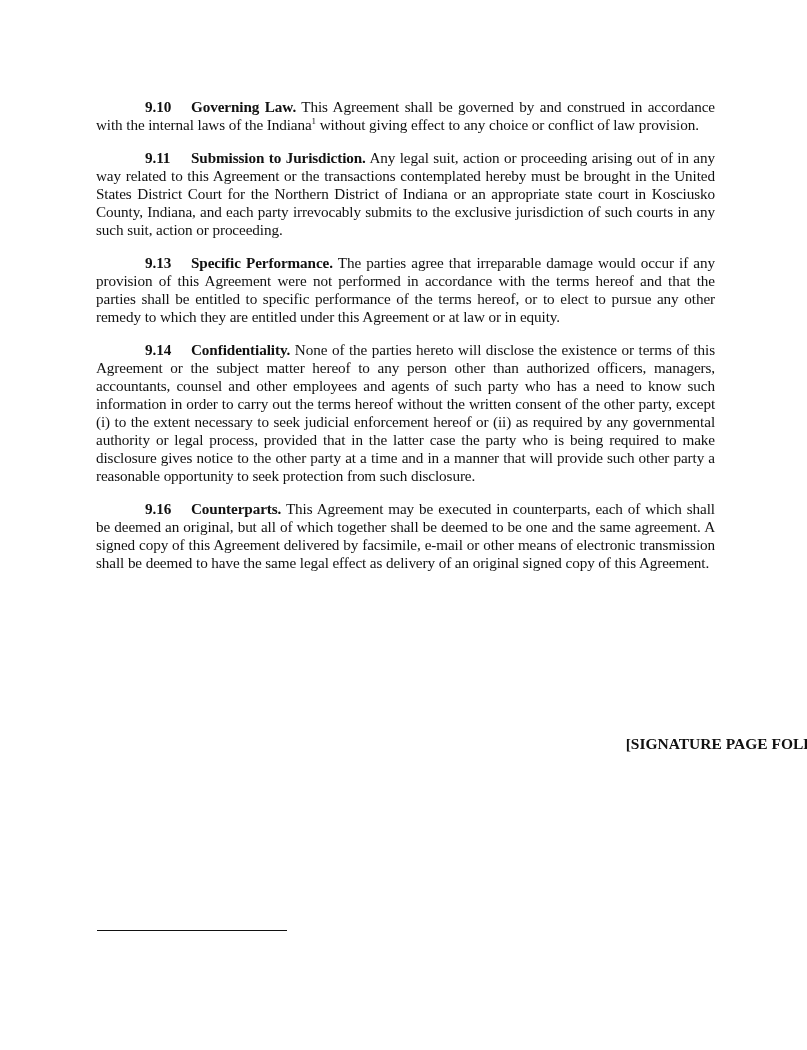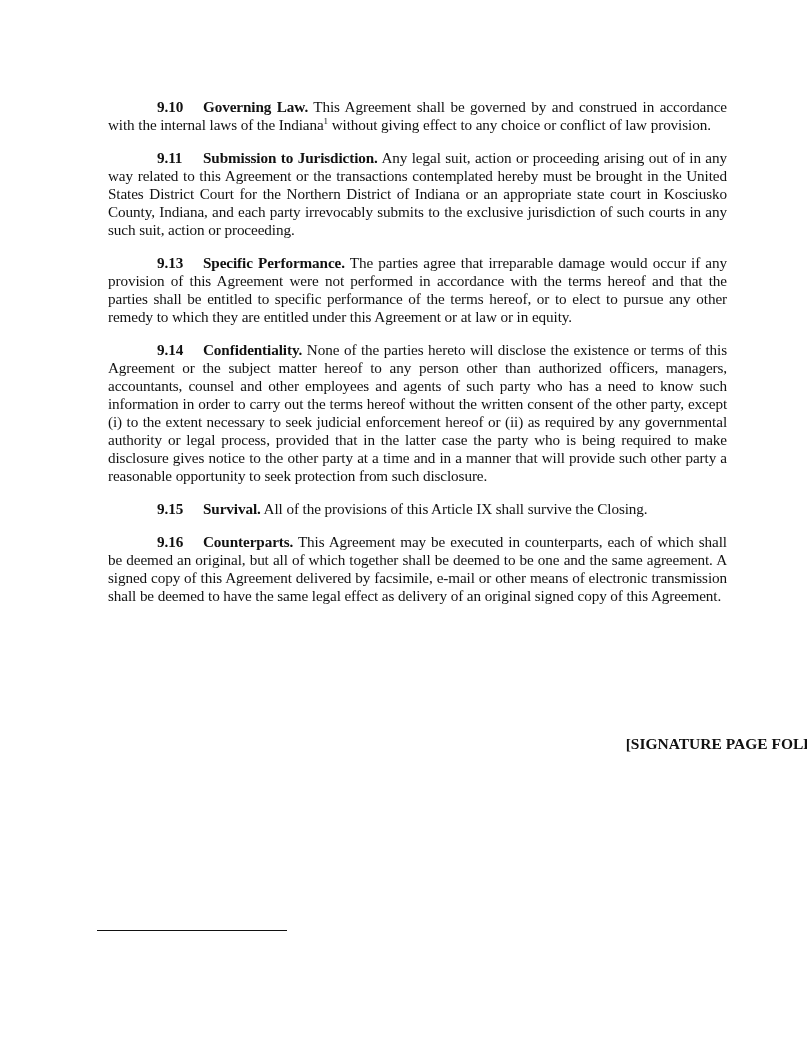--- a/index.html
+++ b/index.html
@@ -10,21 +10,21 @@
     body {
       width: 807px;
       height: 1050px;
       position: relative;
       overflow: hidden;
       font-family: "Liberation Serif", "DejaVu Serif", serif;
       color: #111111;
     }
     .page {
       position: absolute;
-      left: 108px;
+      left: 96px;
       top: 98px;
       width: 619px;
     }
     .section {
       font-size: 15.2px;
       line-height: 18px;
       text-align: justify;
       text-indent: 49px;
       margin: 0 0 15px 0;
       letter-spacing: -0.1px;
@@ -70,21 +70,20 @@
 
   <p class="section"><span class="sec-num">9.10</span><span class="sec-title"><span>Governing Law</span><span>.</span></span><span> This Agreement shall be governed by and construed in accordance with the internal laws of the Indiana</span><sup>1</sup><span> without giving effect to any choice or conflict of law provision.</span></p>
 
   <p class="section"><span class="sec-num">9.11</span><span class="sec-title"><span>Submission to Jurisdiction</span><span>.</span></span><span> Any legal suit, action or proceeding arising out of in any way related to this Agreement or the transactions contemplated hereby must be brought in the United States District Court for the Northern District of Indiana or an appropriate state court in Kosciusko County, Indiana, and each party irrevocably submits to the exclusive jurisdiction of such courts in any such suit, action or proceeding.</span></p>
 
 
   <p class="section"><span class="sec-num">9.13</span><span class="sec-title"><span>Specific Performance</span><span>.</span></span><span> The parties agree that irreparable damage would occur if any provision of this Agreement were not performed in accordance with the terms hereof and that the parties shall be entitled to specific performance of the terms hereof, or to elect to pursue any other remedy to which they are entitled under this Agreement or at law or in equity.</span></p>
 
   <p class="section"><span class="sec-num">9.14</span><span class="sec-title"><span>Confidentiality</span><span>.</span></span><span> None of the parties hereto will disclose the existence or terms of this Agreement or the subject matter hereof to any person other than authorized officers, managers, accountants, counsel and other employees and agents of such party who has a need to know such information in order to carry out the terms hereof without the written consent of the other party, except (i) to the extent necessary to seek judicial enforcement hereof or (ii) as required by any governmental authority or legal process, provided that in the latter case the party who is being required to make disclosure gives notice to the other party at a time and in a manner that will provide such other party a reasonable opportunity to seek protection from such disclosure.</span></p>
 
-  <p class="section"><span class="sec-num">9.15</span><span class="sec-title"><span>Survival</span><span>.</span></span><span> All of the provisions of this Article IX shall survive the Closing.</span></p>
 
   <p class="section"><span class="sec-num">9.16</span><span class="sec-title"><span>Counterparts</span><span>.</span></span><span> This Agreement may be executed in counterparts, each of which shall be deemed an original, but all of which together shall be deemed to be one and the same agreement. A signed copy of this Agreement delivered by facsimile, e-mail or other means of electronic transmission shall be deemed to have the same legal effect as delivery of an original signed copy of this Agreement.</span></p>
 
 </div>
 
 <div class="sig-follows">[SIGNATURE PAGE FOLLOWS]</div>
 
 <div class="footnote-rule"></div>
 
 </body></html>

